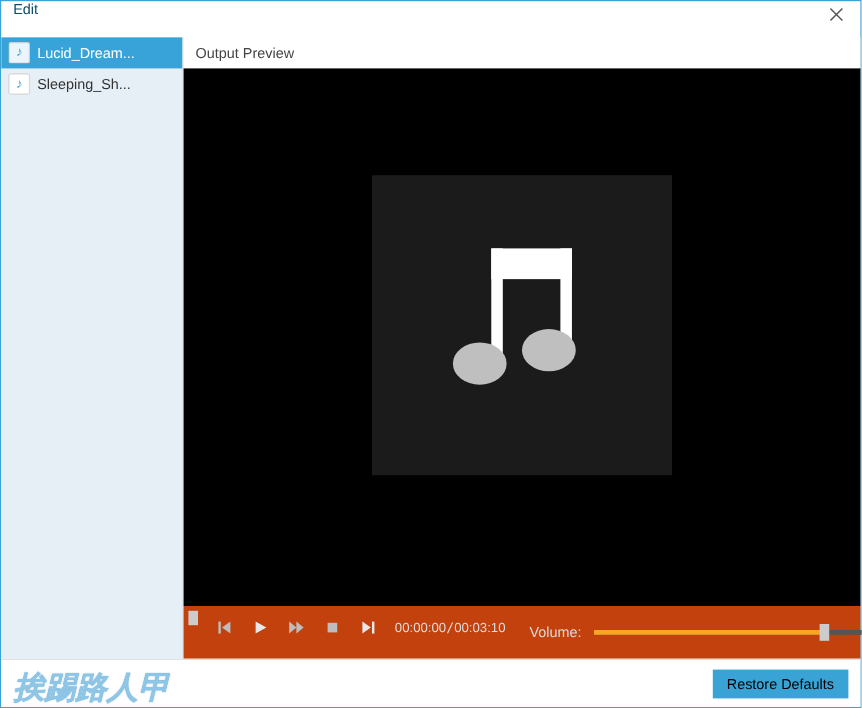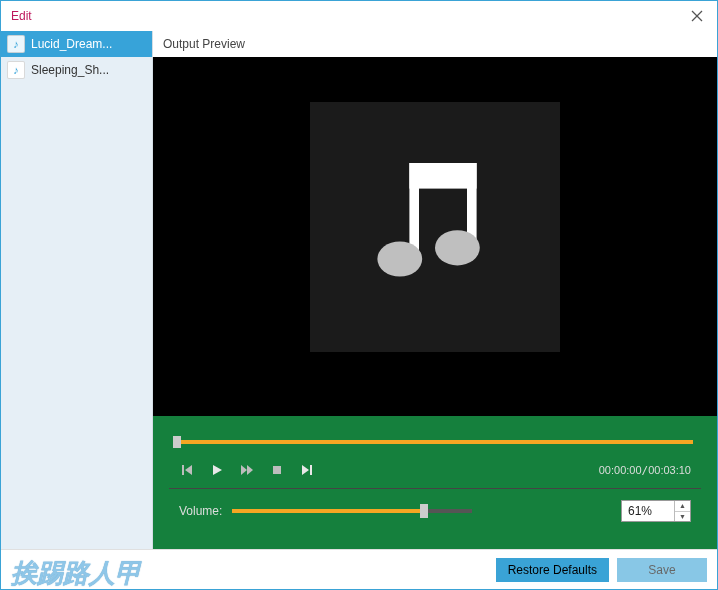--- a/index.html
+++ b/index.html
@@ -12,24 +12,24 @@
   border: 1px solid #3aa3d6;
   display: flex;
   flex-direction: column;
   background: #fff;
   position: relative;
 }
 
 .titlebar {
   height: 30px;
   display: flex;
-  align-items: center;
+  align-items: flex-start;
   padding: 0 6px 0 10px;
   font-size: 12px;
-  color: #be185d;
+  color: #0c4a6e;
 }
 .titlebar .title { flex: 1; }
 .titlebar .close {
   width: 28px; height: 22px;
   display: flex; align-items: center; justify-content: center;
   font-size: 16px; color: #555; cursor: pointer;
 }
 
 .body {
   flex: 1;
@@ -103,24 +103,24 @@
   padding-bottom: 20px;
 }
 .preview-art {
   width: 250px; height: 250px;
   background: #1b1b1b;
   display: flex; align-items: center; justify-content: center;
 }
 .preview-art svg { width: 160px; height: 160px; }
 
 .playbar {
-  background: #15803d;
-  display: flex;
-  flex-direction: column;
-  padding: 16px;
+  background: #c2410c;
+  display: flex;
+  flex-direction: row;
+  padding: 0;
 }
 
 .seek-row {
   height: 20px;
   display: flex;
   align-items: center;
   padding: 0 8px;
 }
 .seek-track {
   flex: 1;
@@ -367,18 +367,17 @@
           </div>
         </div>
 
       </div>
 
     </div>
   </div>
 
   <div class="footer">
     <button class="btn">Restore Defaults</button>
-    <button class="btn disabled">Save</button>
   </div>
 
   <div class="watermark">挨踢路人甲</div>
 
 </div>
 
 </body></html>

